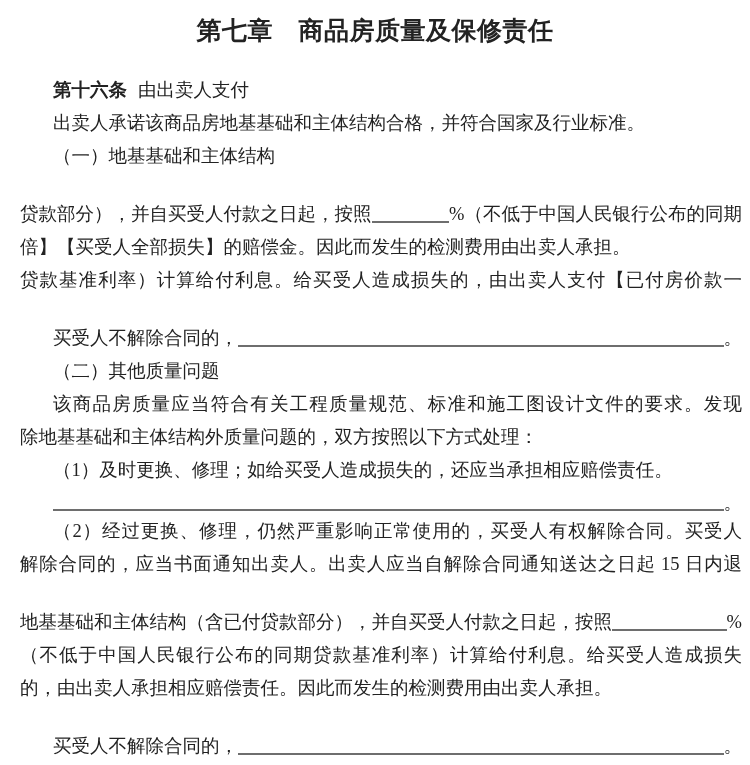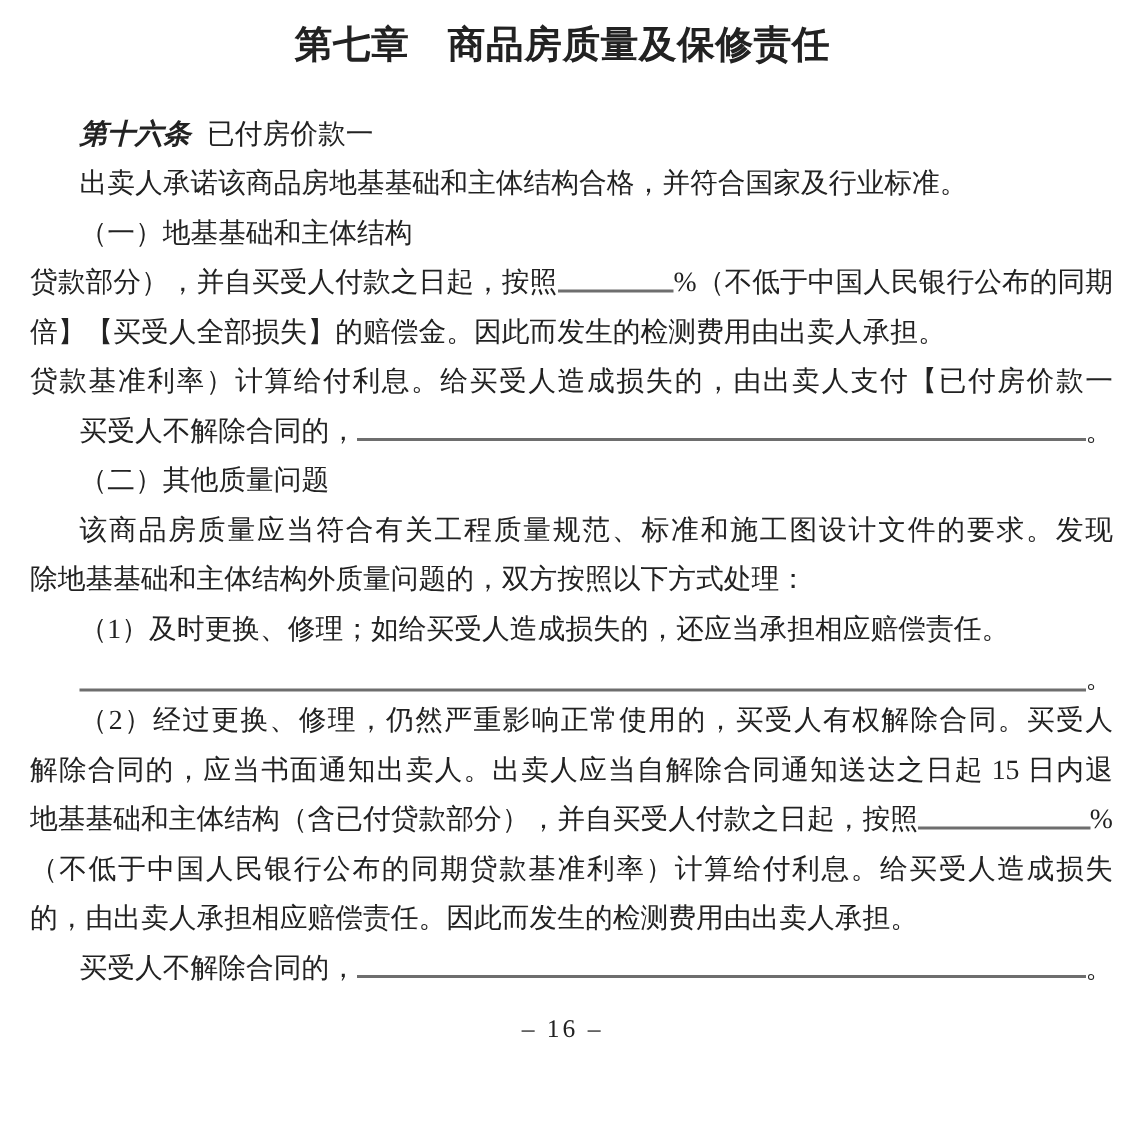--- a/index.html
+++ b/index.html
@@ -33,27 +33,28 @@
     line-height: 33px;
     white-space: nowrap;
     overflow: hidden;
   }
   .fill {
     white-space: normal;
     text-align: justify;
     text-align-last: justify;
   }
   .indent { padding-left: 33px; }
-  .bold { font-weight: 700; font-style: italic; }
+  .bold { font-weight: 700; }
   .t-gap { margin-left: 11px; }
   .flex-line {
     display: flex;
-    align-items: flex-start;
+    align-items: center;
     height: 33px;
     overflow: hidden;
+    margin-top: 25px;
   }
   .flex-line > span { line-height: 33px; white-space: nowrap; }
   .blank {
     border-bottom: 2px solid #6e6e6e;
     height: 20px;
     margin-bottom: 5px;
   }
   .blank-grow { flex: 1 1 auto; min-width: 50px; }
   .blank-row {
     height: 28px;
@@ -75,21 +76,21 @@
 </head>
 <body>
 
 <div class="page">
 
   <h1 class="doc-title">第七章　商品房质量及保修责任</h1>
 
   <div class="content">
 
     <div class="line indent">
-      <span class="bold">第十六条</span><span class="t-gap">已付房价款一</span>
+      <span class="bold">第十六条</span><span class="t-gap">由出卖人支付</span>
     </div>
 
     <div class="line indent">出卖人承诺该商品房地基基础和主体结构合格，并符合国家及行业标准。</div>
 
     <div class="line indent">（一）地基基础和主体结构</div>
 
 
     <div class="flex-line">
       <span>贷款部分），并自买受人付款之日起，按照</span>
       <span class="blank blank-grow"></span>

